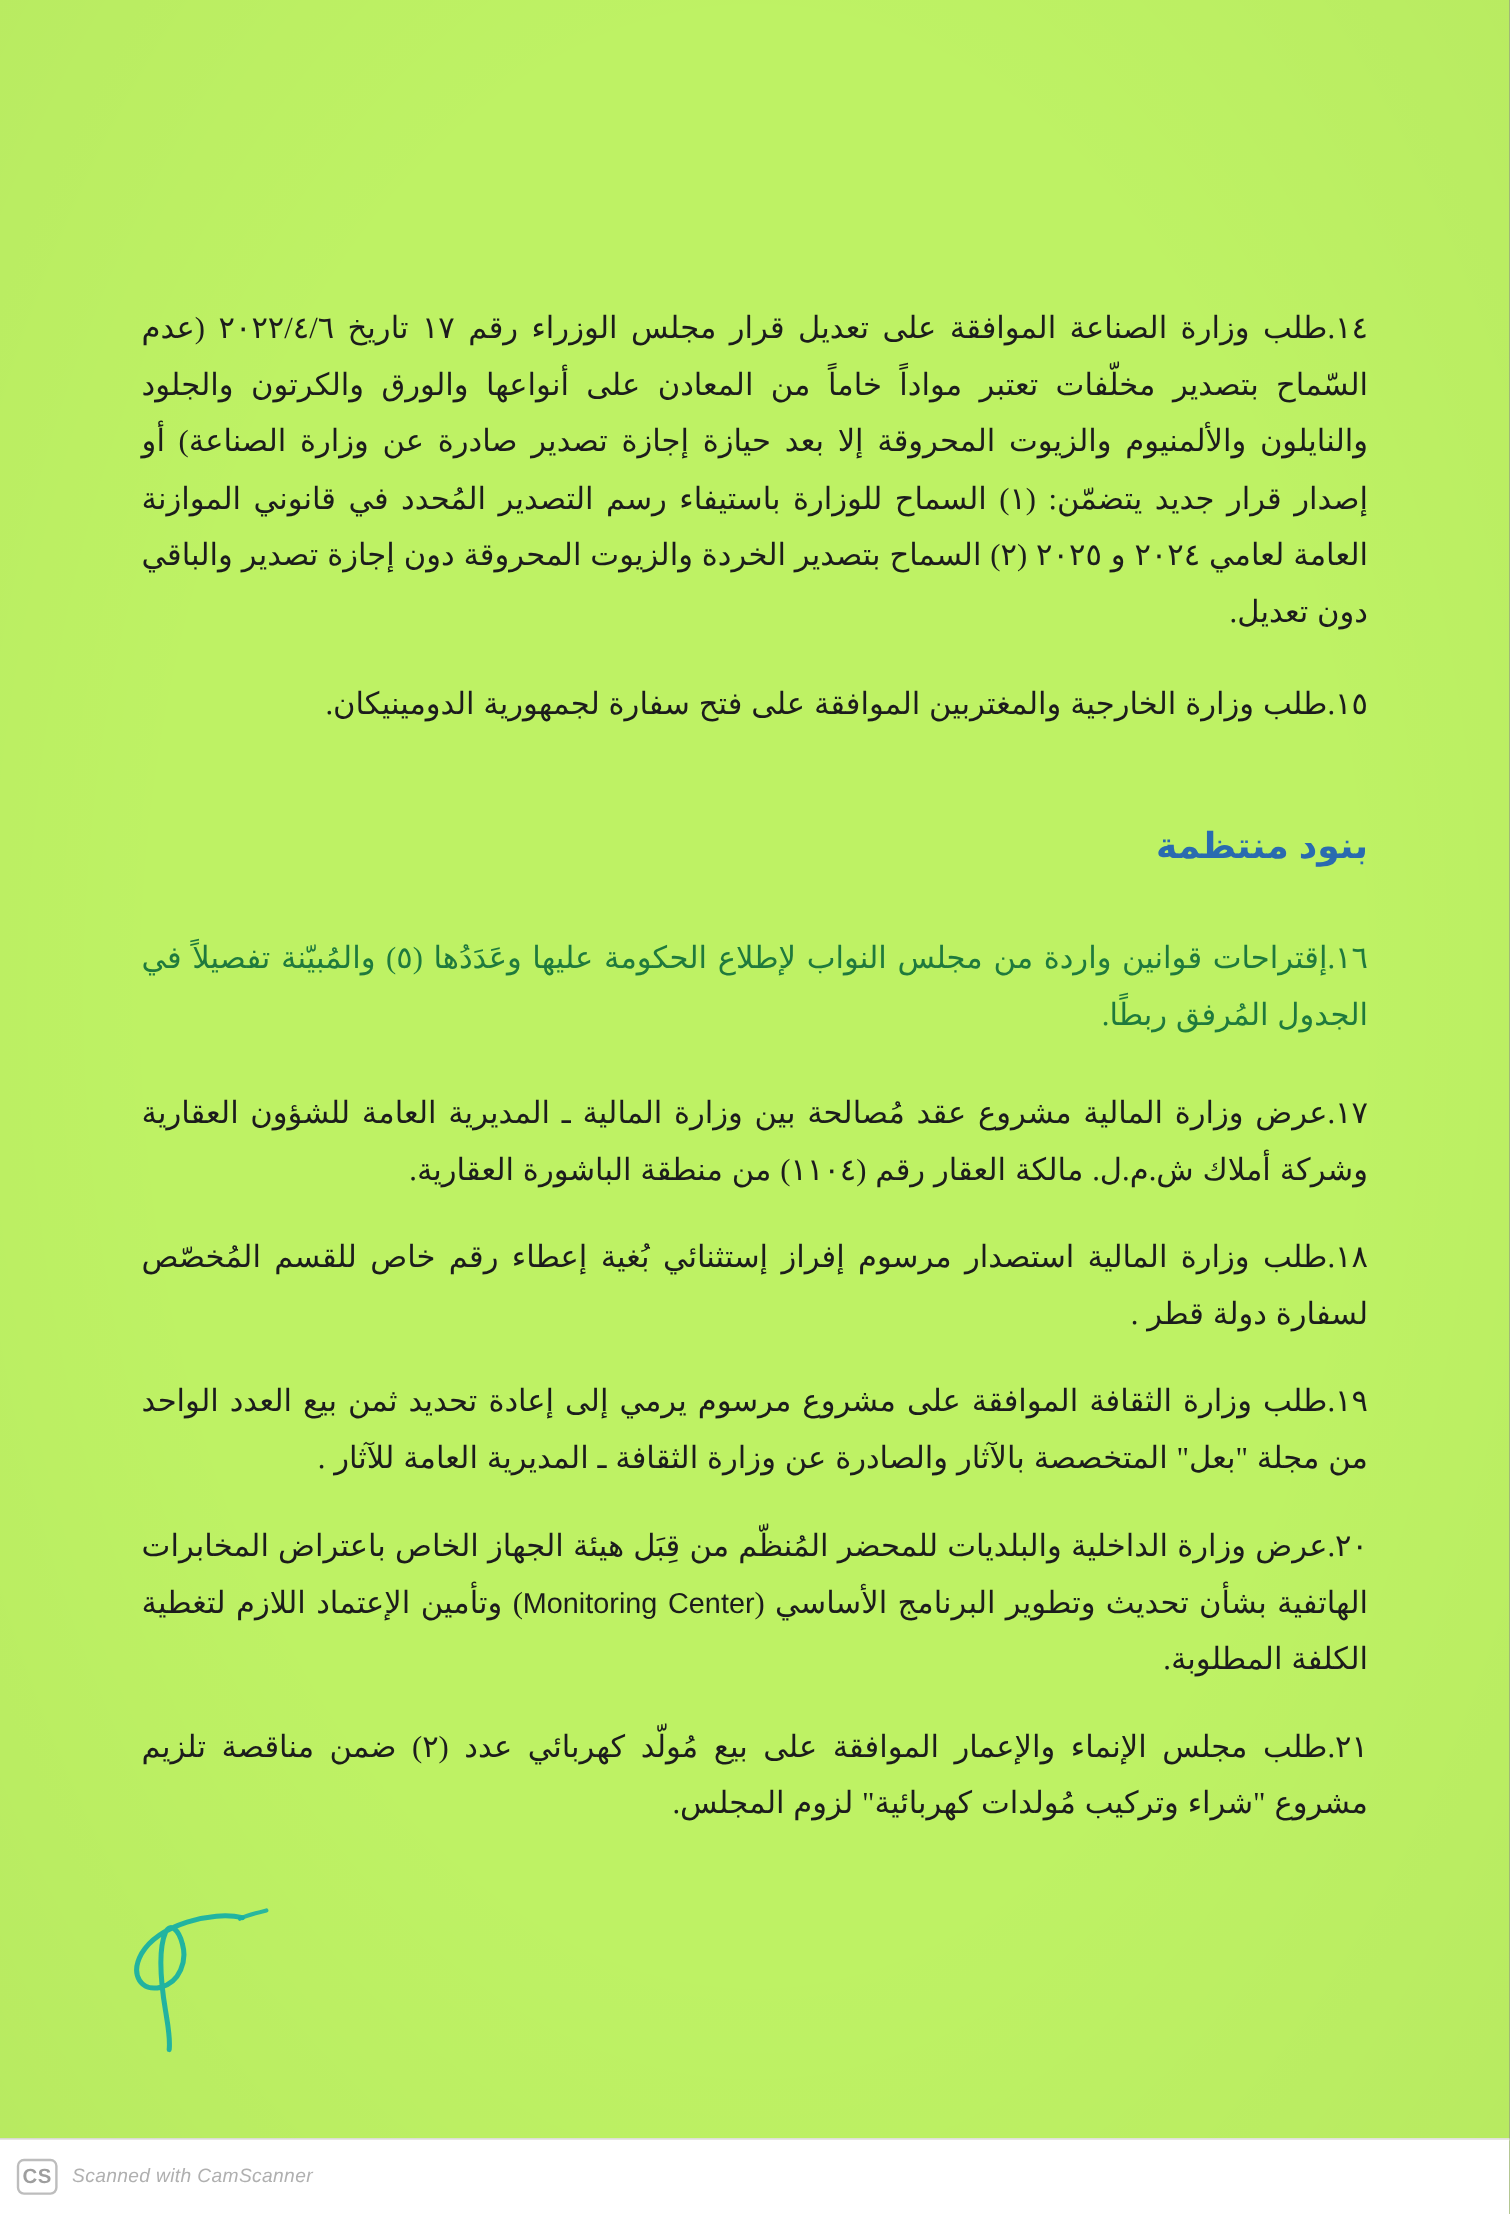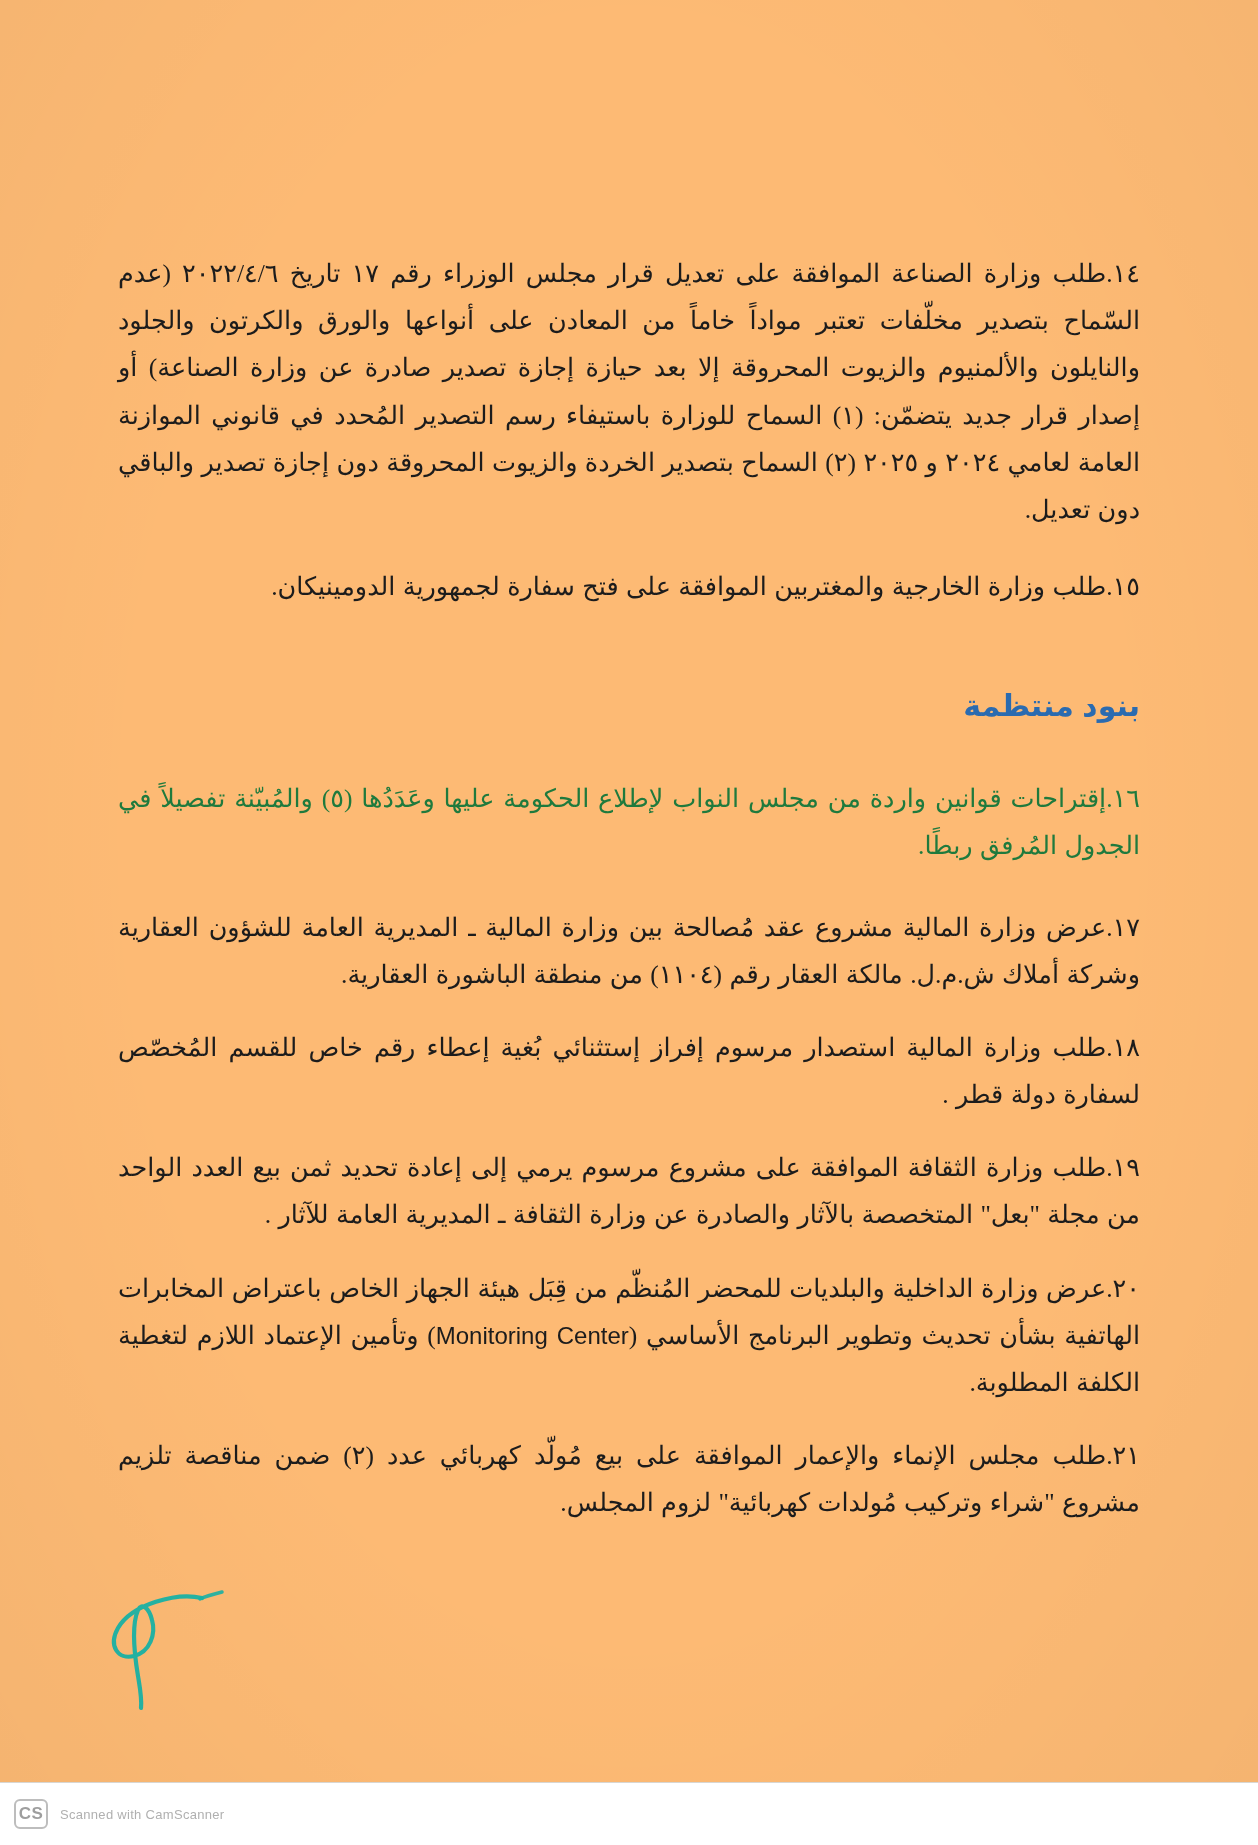--- a/index.html
+++ b/index.html
@@ -6,21 +6,21 @@
   html, body {
     margin: 0;
     padding: 0;
     background: #8a8a8a;
   }
   .page {
     position: relative;
     width: 1258px;
     height: 1845px;
     margin: 0 auto;
-    background: #fdba74;
+    background: #bef264;
     overflow: hidden;
     font-family: "Liberation Serif", "DejaVu Serif", serif;
     box-sizing: border-box;
   }
   
   .scan-tint {
     position: absolute;
     inset: 0;
     background:
       radial-gradient(ellipse at 50% 45%, rgba(255,255,255,0) 55%, rgba(0,0,0,0.035) 100%);
@@ -107,22 +107,23 @@
     font-weight: bold;
     letter-spacing: 0.5px;
     display: flex;
     align-items: center;
     justify-content: center;
     box-sizing: border-box;
   }
   .cs-text {
     color: #b0b0b0;
     font-family: "Liberation Sans", "DejaVu Sans", sans-serif;
-    font-size: 13px;
+    font-size: 16px;
     letter-spacing: 0.3px;
+    font-style: italic;
   }
   .footer-rule {
     position: absolute;
     left: 0; right: 0;
     bottom: 61px;
     height: 2px;
     background: linear-gradient(to right, #9a9a9a, #c9c9c9 40%, #efefef);
     z-index: 6;
   }
 </style>

